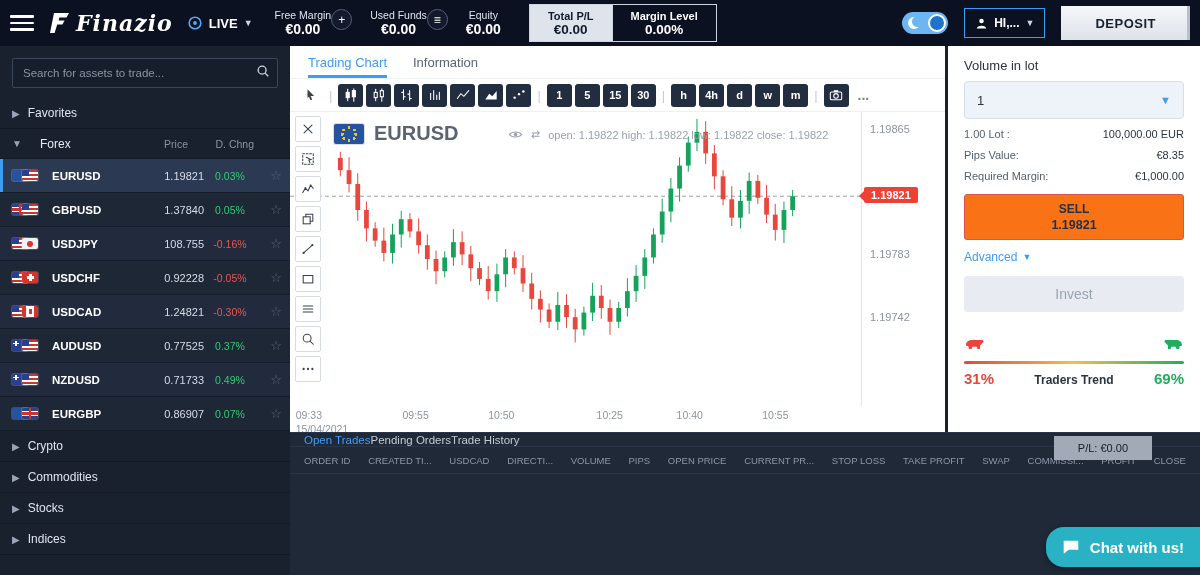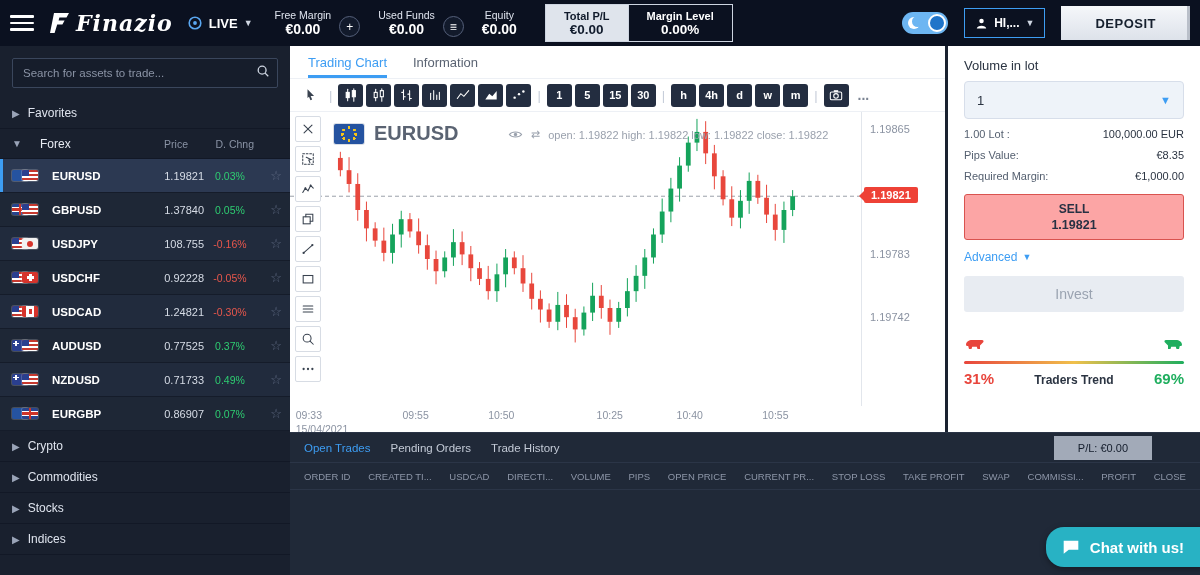--- a/index.html
+++ b/index.html
@@ -10,21 +10,21 @@
   
   .header { height:46px; background:#0b1120; display:flex; align-items:center; padding:0 10px; gap:14px; flex:none; }
   .hamburger { width:24px; display:flex; flex-direction:column; gap:4px; cursor:pointer; }
   .hamburger span { height:2.5px; background:#fff; border-radius:1px; }
   .logo { display:flex; align-items:center; gap:6px; }
   .logo-text { font-family:"DejaVu Serif", serif; font-style:italic; font-weight:bold; font-size:22px; color:#fff; letter-spacing:1px; }
   .live { display:flex; align-items:center; gap:6px; color:#fff; font-weight:bold; font-size:13px; cursor:pointer; }
   .ring-icon { color:#5aa7f0; display:flex; }
   .caret { font-size:9px; color:#cfd6e2; }
   .stat-wrap { display:flex; align-items:center; gap:18px; margin-left:8px; }
-  .stat-group { display:flex; align-items:flex-end; gap:8px; }
+  .stat-group { display:flex; align-items:flex-start; }
   .stat { display:flex; flex-direction:column; align-items:center; }
   .stat-label { font-size:10.5px; color:#dfe4ee; }
   .stat-value { font-size:14px; font-weight:bold; color:#fff; }
   .stat-btn { width:21px; height:21px; border-radius:50%; background:#121a2b; border:1px solid #55607a; color:#fff; font-size:12px; line-height:1; cursor:pointer; }
   .totals { display:flex; border:1px solid #cdd4e0; height:38px; margin-left:10px; }
   .totals .half { display:flex; flex-direction:column; align-items:center; justify-content:center; padding:0 18px; }
   .totals .t-label { font-size:11px; font-weight:bold; }
   .totals .t-value { font-size:13.5px; font-weight:bold; }
   .half.light { background:#dfe4ec; color:#101a2b; }
   .half.dark { color:#fff; border-left:1px solid #cdd4e0; }
@@ -124,39 +124,39 @@
   .ohlc-overlay { position:absolute; left:218px; top:15px; display:flex; align-items:center; gap:8px; z-index:4; color:#9aa1ad; font-size:11px; }
 
   
   .right-panel { flex:1; background:#fff; color:#2b3442; padding:12px 16px; overflow:hidden; }
   .vol-label { font-size:13px; color:#2b3442; margin-bottom:8px; }
   .vol-select { height:38px; background:#eef3f9; border:1px solid #d7deea; border-radius:4px; display:flex; align-items:center; justify-content:space-between; padding:0 12px; font-size:13px; cursor:pointer; }
   .vol-select .caret { color:#3d9df3; font-size:11px; }
   .info-row { display:flex; justify-content:space-between; font-size:11px; margin-top:9px; color:#556070; }
   .info-row .val { color:#2b3442; }
   .order-btns { display:flex; justify-content:space-between; margin-top:12px; gap:10px; }
-  .order-btn { flex:1; background:#fca5a5; border-radius:3px; padding:7px 0; display:flex; flex-direction:column; align-items:center; gap:2px; font-weight:bold; color:#273143; font-size:12px; cursor:pointer; }
+  .order-btn { flex:1; background:#f97316; border-radius:3px; padding:7px 0; display:flex; flex-direction:column; align-items:center; gap:2px; font-weight:bold; color:#273143; font-size:12px; cursor:pointer; }
   .order-btn .px { font-size:12.5px; }
   .sell-btn { border:1px solid #d9534f; }
   .buy-btn { border:1px solid #4a90d9; }
   .advanced { color:#3d9df3; font-size:12px; margin-top:10px; display:inline-flex; gap:5px; align-items:center; cursor:pointer; }
   .advanced .caret { color:#3d9df3; }
   .invest-btn { width:100%; height:36px; background:#e8ecf2; border:none; border-radius:3px; color:#9aa3b1; font-size:14px; margin-top:12px; cursor:pointer; }
   .trend { margin-top:24px; }
   .trend-icons { display:flex; justify-content:space-between; align-items:center; }
   .bear-icon { color:#e8453c; } .bull-icon { color:#1fae5e; }
   .trend-bar { height:3px; border-radius:2px; background:linear-gradient(to right,#e8453c,#f0c04b,#1fae5e); margin:7px 0 6px; }
   .trend-nums { display:flex; justify-content:space-between; align-items:baseline; }
   .pct-sell { color:#e8453c; font-size:15px; font-weight:bold; }
   .pct-buy { color:#1fae5e; font-size:15px; font-weight:bold; }
   .trend-label { color:#2b3442; font-size:12px; font-weight:bold; }
 
   
   .bottom-panel { flex:1; background:#202938; position:relative; border-top:1px solid #2b3547; display:flex; flex-direction:column; min-height:0; }
-  .bottom-tabs { height:30px; display:flex; align-items:center; gap:20px; padding:0 14px; border-bottom:1px solid #2b3547; flex:none; }
+  .bottom-tabs { height:14px; display:flex; align-items:center; padding:0 14px; border-bottom:1px solid #2b3547; flex:none; }
   .btab { font-size:11.5px; color:#c3cad6; cursor:pointer; }
   .btab.active { color:#3d9df3; }
   .pl-summary { position:absolute; top:3px; right:48px; background:#a2aab8; color:#131c2b; font-size:11px; font-weight:normal; padding:6px 24px; }
   .grid-header { height:27px; display:flex; align-items:center; justify-content:space-between; padding:0 14px; border-bottom:1px solid #2b3547; color:#8d96a8; font-size:9.5px; flex:none; }
   .grid-header span { white-space:nowrap; }
   .grid-body { flex:1; }
 
   
   .chat-widget { position:absolute; right:-6px; bottom:8px; background:#28b2c4; color:#fff; display:flex; align-items:center; gap:10px; padding:11px 22px 11px 16px; border-radius:18px 6px 6px 18px; font-size:15px; font-weight:bold; cursor:pointer; box-shadow:0 2px 6px rgba(0,0,0,.35); }
 </style>

